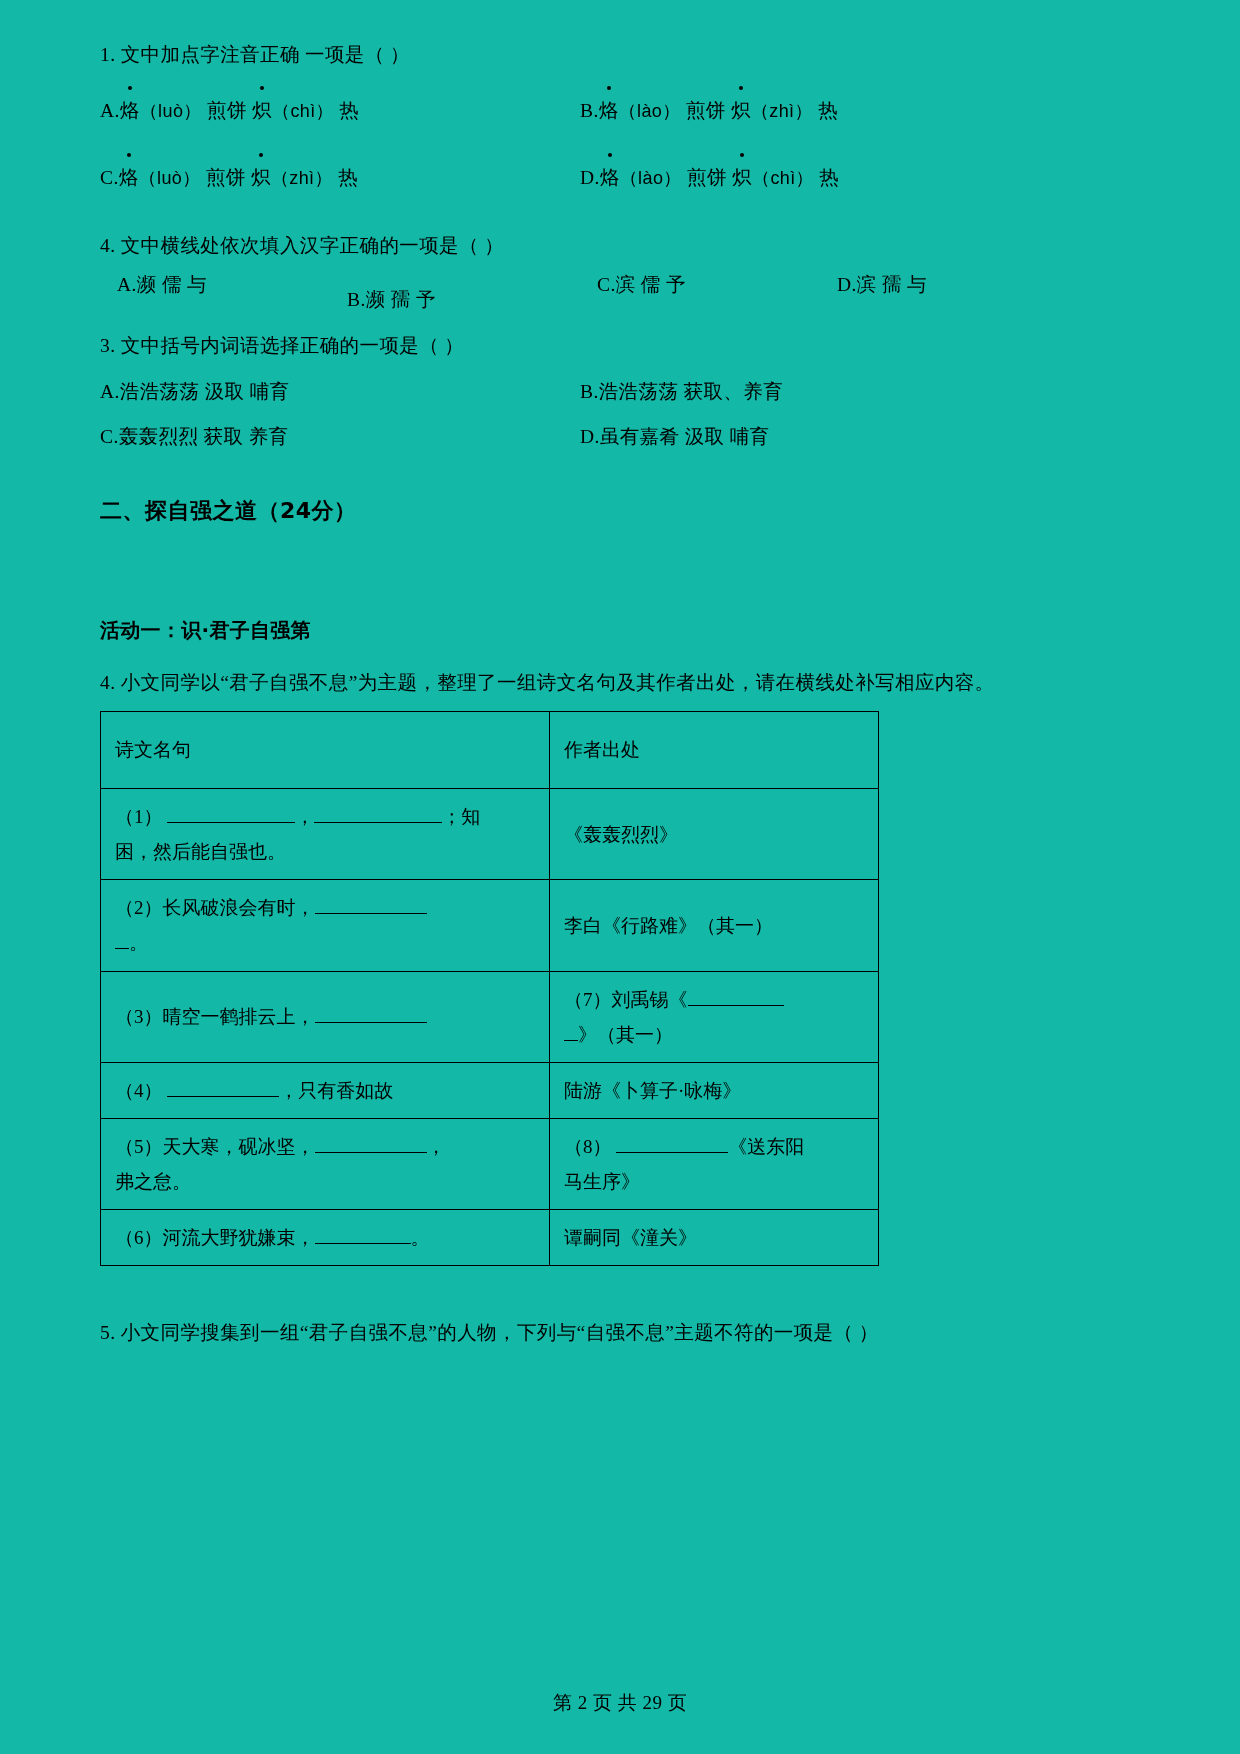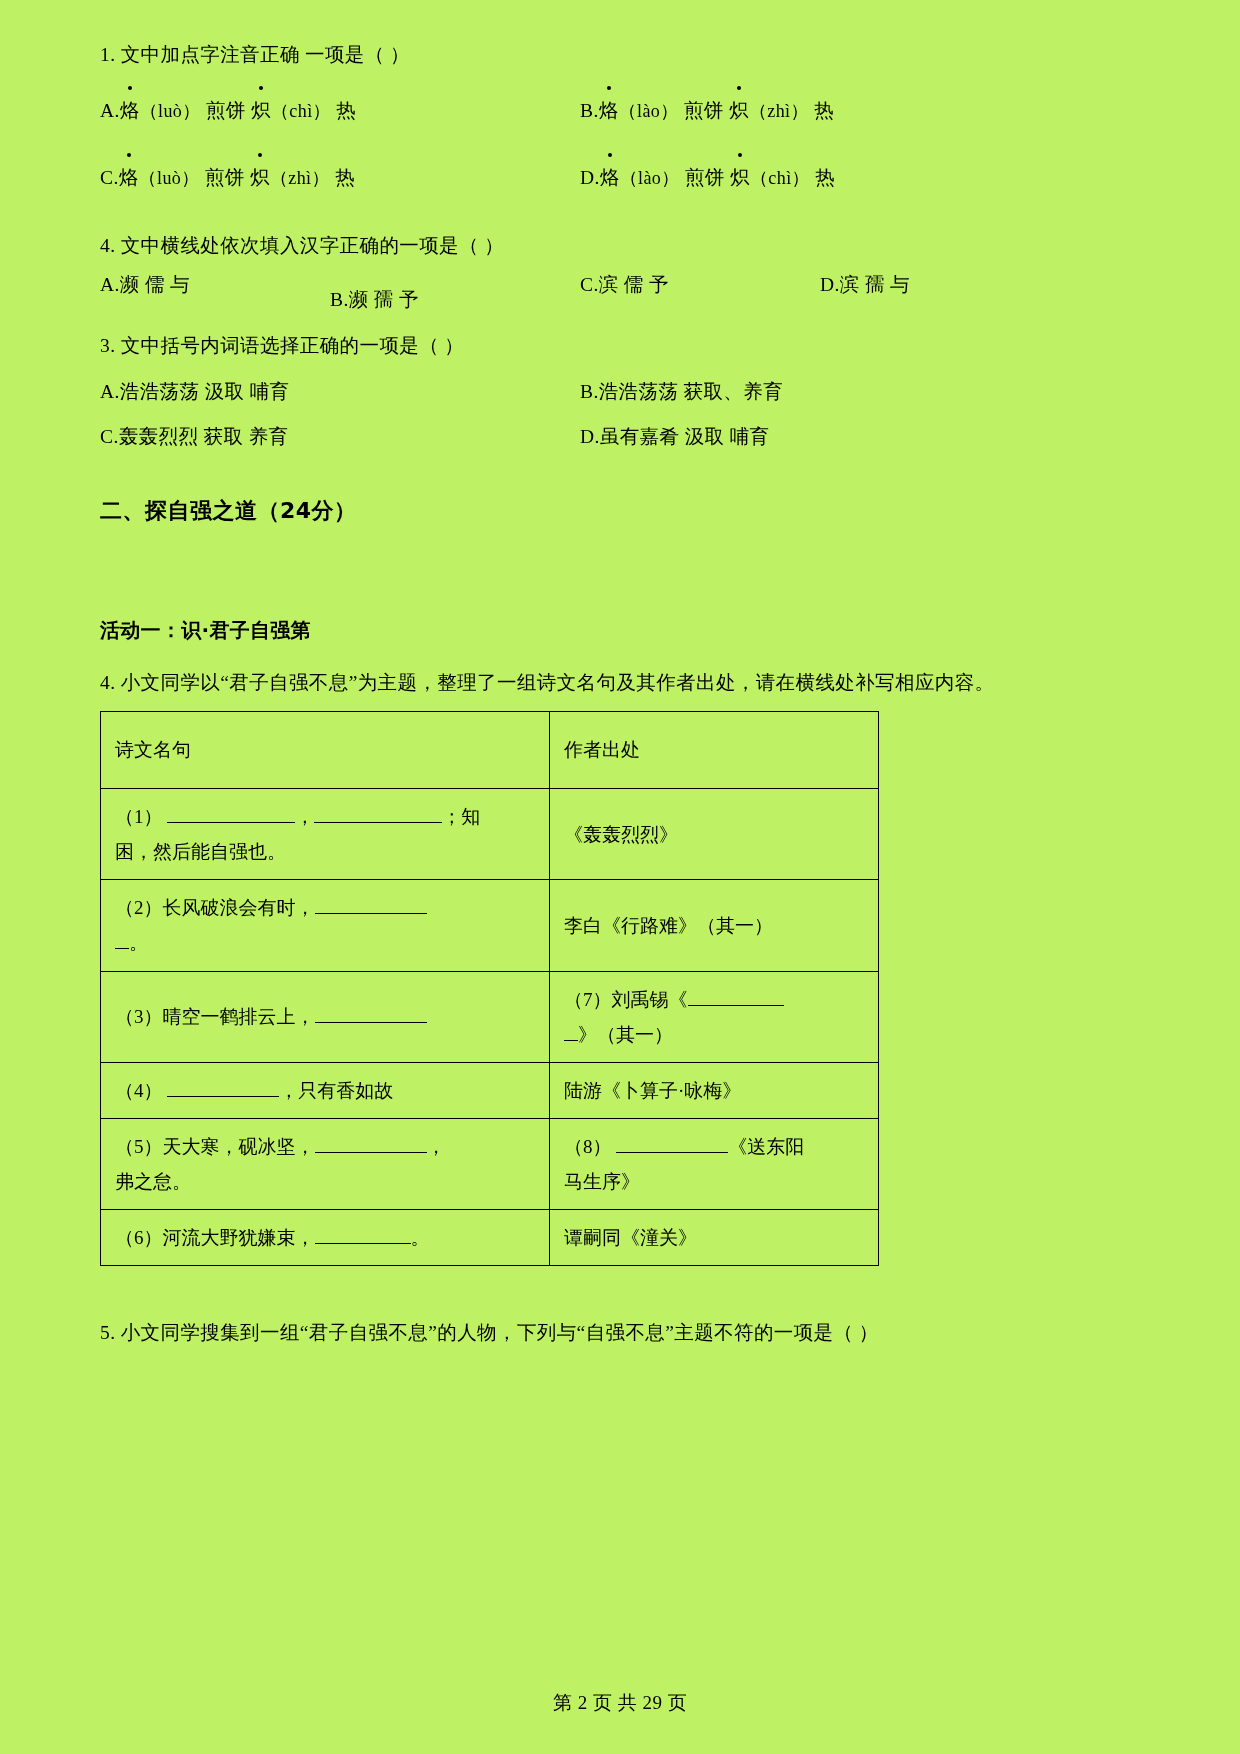--- a/index.html
+++ b/index.html
@@ -10,21 +10,21 @@
   }
   body {
     font-family: "Liberation Serif", "DejaVu Serif", serif;
     color: #000000;
   }
   .page {
     position: relative;
     width: 1240px;
     height: 1754px;
     margin: 0 auto;
-    background: #bef264;
+    background: #14b8a6;
     box-sizing: border-box;
     padding: 4px;
     overflow: hidden;
   }
   .content {
     position: absolute;
     left: 100px;
     top: 0;
     width: 1040px;
   }
@@ -55,21 +55,21 @@
     position: absolute;
     top: -11px;
     left: 50%;
     transform: translateX(-50%);
     width: 4px;
     height: 4px;
     border-radius: 50%;
     background: #000;
   }
   .pin {
-    font-family: Liberation Serif, serif;
+    font-family: Liberation Sans, sans-serif;
     font-size: 18px;
   }
 
   
   .sec-heading {
     font-family: "DejaVu Sans", "Liberation Sans", sans-serif;
     font-weight: bold;
     font-size: 22px;
     letter-spacing: 0.5px;
   }
@@ -167,21 +167,21 @@
       </div>
     </div>
 
     <div class="spacer-l"></div>
 
     <div class="q-stem">4. 文中横线处依次填入汉字正确的一项是（  ）</div>
 
     <div class="spacer-xs"></div>
 
     <div class="opt-row">
-      <div style="width:230px;flex:0 0 230px;">
+      <div style="width:230px;flex:0 0 230px;margin-left:17px;">
         <span>A.</span><span>濒 儒 与</span>
       </div>
       <div style="width:250px;flex:0 0 250px;margin-top:15px;">
         <span>B.</span><span>濒 孺 予</span>
       </div>
       <div style="width:240px;flex:0 0 240px;">
         <span>C.</span><span>滨 儒 予</span>
       </div>
       <div style="flex:1;">
         <span>D.</span><span>滨 孺 与</span>

